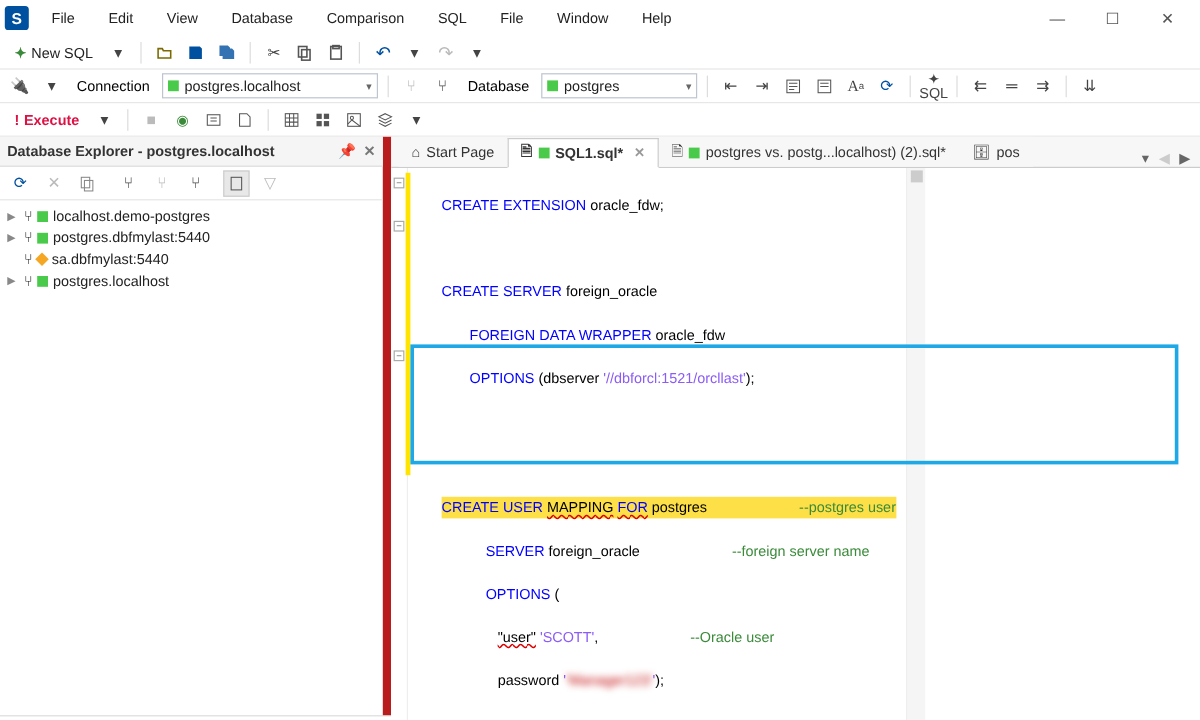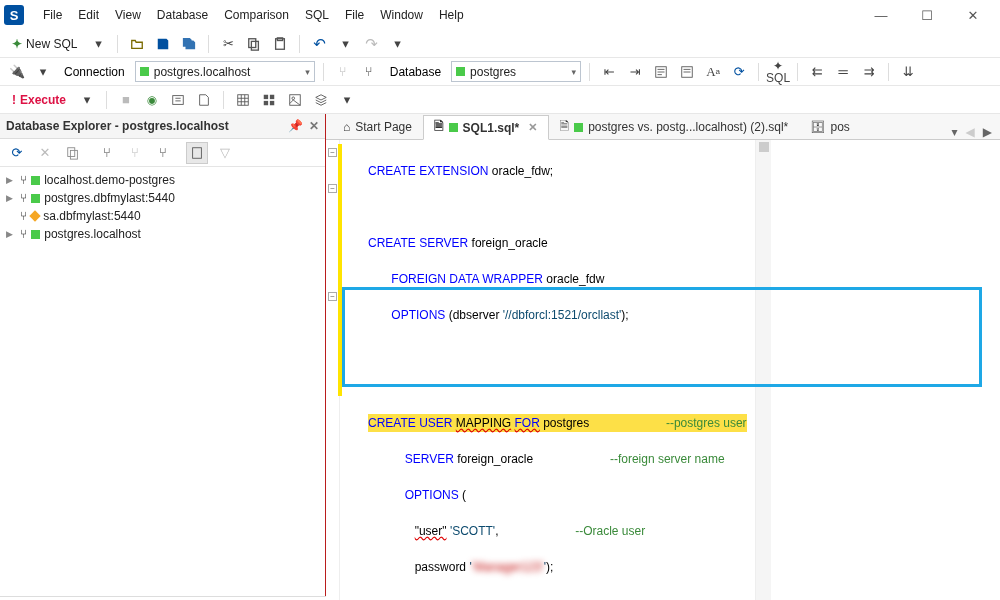--- a/index.html
+++ b/index.html
@@ -1,54 +1,54 @@
 <!DOCTYPE html>
 <html><head>
 <meta charset="utf-8">
 <style>
 * { margin: 0; padding: 0; box-sizing: border-box; font-family: "Segoe UI", Tahoma, sans-serif; font-size: 12px; }
 html, body { width: 1000px; height: 600px; overflow: hidden; background: #fff; }
 .titlebar { height: 30px; display: flex; align-items: center; padding: 0 4px; background: #fff; }
 .logo { width: 20px; height: 20px; background: #0050a0; border-radius: 3px; display: flex; align-items: center; justify-content: center; color: #fff; font-weight: bold; font-size: 13px; margin-right: 12px; }
-.menubar { display: flex; gap: 2px; }
+.menubar { display: flex; gap: 14px; }
 .menubar span { padding: 4px 7px; color: #222; cursor: default; }
 .winctrl { margin-left: auto; display: flex; gap: 0; }
 .winctrl div { width: 46px; height: 30px; display: flex; align-items: center; justify-content: center; font-size: 13px; color: #555; }
 .toolbar { height: 28px; display: flex; align-items: center; padding: 0 6px; gap: 4px; border-bottom: 1px solid #e7e7e7; }
 .toolbar .sep { width: 1px; height: 18px; background: #ddd; margin: 0 4px; }
 .tbtn { width: 22px; height: 22px; display: flex; align-items: center; justify-content: center; color: #444; font-size: 13px; }
 .newsql { display: flex; align-items: center; gap: 4px; padding: 0 6px; height: 22px; color: #222; }
 .newsql .plus { color: #3a8a3a; font-weight: bold; }
 .dropdown { height: 21px; border: 1px solid #bcc5d0; background: #fff; display: flex; align-items: center; padding: 0 4px; gap: 5px; font-size: 12px; color: #222; }
 .dropdown::after { content: "▾"; margin-left: auto; color: #666; font-size: 9px; }
 .sq { width: 9px; height: 9px; display: inline-block; }
 .sq.green { background: #4aca4a; }
 .sq.orange { background: #f5a623; transform: rotate(45deg); width: 8px; height: 8px; }
 .execute { color: #d14; font-weight: 600; padding: 0 6px; display: flex; align-items: center; gap: 4px; }
 .main { display: flex; height: 482px; }
-.explorer { width: 326px; border-right: 1px solid #b91c1c; display: flex; flex-direction: column; }
+.explorer { width: 326px; border-right: 7px solid #b91c1c; display: flex; flex-direction: column; }
 .exp-header { height: 25px; background: #f5f5f5; border-bottom: 1px solid #ddd; display: flex; align-items: center; padding: 0 6px; font-weight: 600; color: #333; }
 .exp-header .pin { margin-left: auto; display: flex; gap: 6px; color: #777; }
 .exp-tools { height: 28px; border-bottom: 1px solid #e5e5e5; display: flex; align-items: center; padding: 0 6px; gap: 6px; color: #555; }
 .tree { padding: 4px 0; flex: 1; overflow: auto; }
 .tree-item { display: flex; align-items: center; height: 18px; padding-left: 6px; gap: 4px; color: #222; }
 .tree-item .arrow { width: 10px; color: #888; font-size: 9px; }
 .editor-pane { flex: 1; display: flex; flex-direction: column; }
 .tabs { height: 27px; display: flex; align-items: flex-end; background: #f7f7f7; border-bottom: 1px solid #ccc; padding-left: 6px; gap: 0; }
 .tab { height: 25px; padding: 0 10px; display: flex; align-items: center; gap: 5px; border: 1px solid transparent; border-bottom: none; color: #333; background: #f7f7f7; }
 .tab.active { background: #fff; border-color: #ccc; border-bottom: 1px solid #fff; position: relative; top: 1px; font-weight: 600; }
 .tab .close { color: #999; font-size: 11px; margin-left: 4px; }
 .tabs .more { margin-left: auto; display: flex; gap: 8px; padding: 0 8px; color: #666; }
 .code-area { flex: 1; display: flex; background: #fff; position: relative; }
 .gutter { width: 14px; background: #fff; border-right: 1px solid #eee; position: relative; }
 .fold { position: absolute; left: 2px; width: 9px; height: 9px; border: 1px solid #aaa; display: flex; align-items: center; justify-content: center; font-size: 8px; color: #666; background: #fff; }
 .yellow-bar { position: absolute; left: 12px; top: 0; width: 4px; background: #ffe400; }
 .code { padding: 4px 8px 4px 28px; font-family: Consolas, monospace; font-size: 13px; line-height: 18px; white-space: pre; position: relative; }
 .kw { color: #0000ff; }
-.str { color: #0c4a6e; }
+.str { color: #8b5cf6; }
 .cm { color: #3a8a3a; }
 .err { text-decoration: underline wavy #d00; }
 .hl-line { background: #fde047; }
 .highlight-box { position: absolute; left: 342px; top: 287px; width: 640px; height: 100px; border: 3px solid #1ea8e6; pointer-events: none; }
 .scroll-v { width: 16px; background: #f5f5f5; border-left: 1px solid #eee; position: relative; }
 .scroll-v .handle { position: absolute; top: 2px; left: 3px; width: 10px; height: 10px; background: #ccc; }
 .bottom-tabs { height: 28px; border-top: 1px solid #ddd; display: flex; align-items: center; padding: 0 12px; gap: 24px; color: #333; }
 svg { width: 14px; height: 14px; }
 .blurred { filter: blur(3px); color: #c00000; }
 </style>

